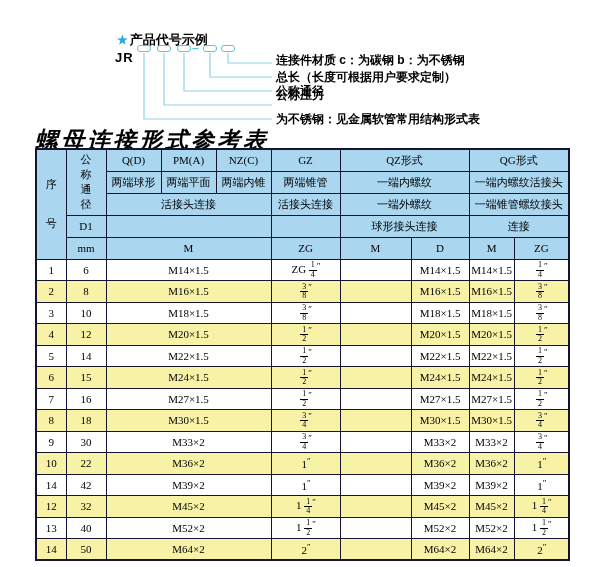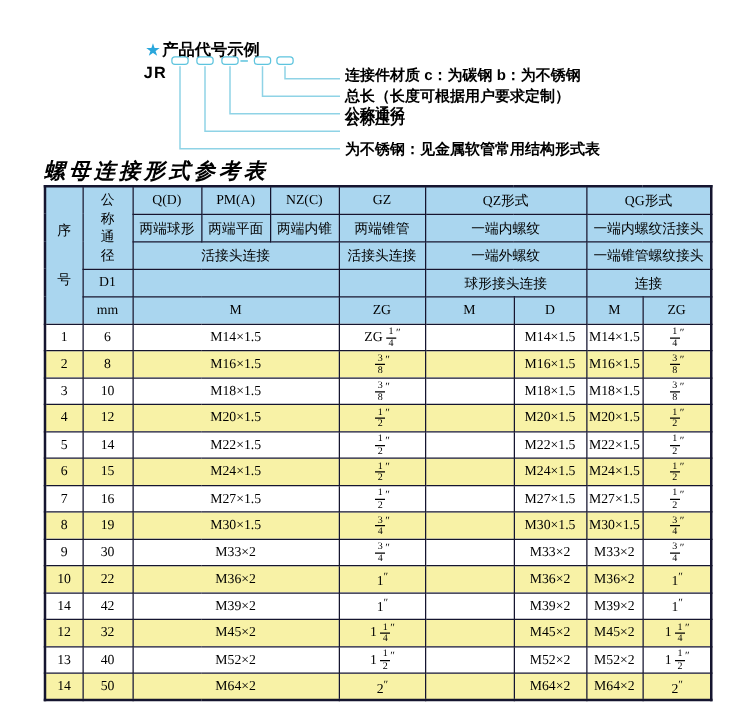--- a/index.html
+++ b/index.html
@@ -15,21 +15,21 @@
   .code-box { position:absolute; top:45px; width:14px; height:7px; border:1px solid #5ec4de; border-radius:3px; background:#fff; }
   .b1{left:137px} .b2{left:157px} .b3{left:177px} .b4{left:203px} .b5{left:221px}
   .code-dash { position:absolute; left:192px; top:41px; color:#5ec4de; font-weight:bold; font-size:12px; }
   .leads { position:absolute; left:0; top:0; }
   .dlabel { position:absolute; left:276px; font-weight:bold; font-size:12px; white-space:nowrap; line-height:14px; }
   .l1{top:53px} .l2{top:70px} .l3{top:84px} .l4{top:88px} .l5{top:112px}
   
   .tbl-title {
     position:absolute; left:35px; top:125px;
     font-family:"DejaVu Serif","Liberation Serif",serif;
-    font-weight:bold; font-style:italic; font-size:17px; letter-spacing:3px;
+    font-weight:bold; font-style:italic; font-size:23px; letter-spacing:3px;
   }
   
   table {
     position:absolute; left:35px; top:148px; width:533px;
     border-collapse:collapse; table-layout:fixed;
     font-family:"Liberation Serif", serif; font-size:11px;
     border:2px solid #15152f;
   }
   th, td { border:1px solid #15152f; text-align:center; vertical-align:middle; padding:0; font-weight:normal; }
   thead th { background:#aad6ef; }
@@ -250,21 +250,21 @@
         <td></td>
         <td>M27×1.5</td>
         <td>M27×1.5</td>
         <td><span class="fr">
             <i>1</i>
             <i>2</i>
           </span><span class="qt">″</span></td>
       </tr>
       <tr class="even">
         <td>8</td>
-        <td>19</td>
+        <td>18</td>
         <td colspan="3">M30×1.5</td>
         <td><span class="fr">
             <i>3</i>
             <i>4</i>
           </span><span class="qt">″</span></td>
         <td></td>
         <td>M30×1.5</td>
         <td>M30×1.5</td>
         <td><span class="fr">
             <i>3</i>

